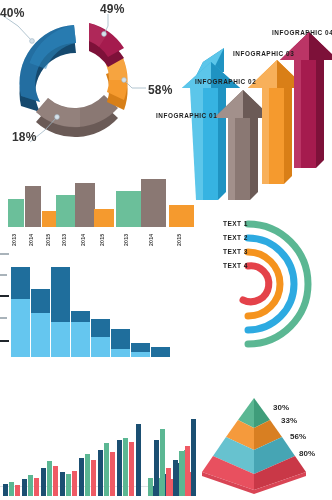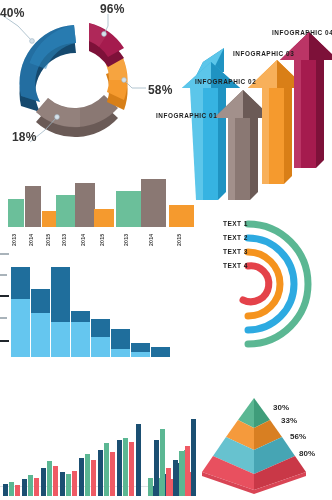--- a/index.html
+++ b/index.html
@@ -79,21 +79,21 @@
     </g>
     <g fill="#d6e2ea" stroke="#9fb6c4" stroke-width=".6">
       <circle cx="32" cy="41" r="2.4"></circle>
       <circle cx="104" cy="34" r="2.4"></circle>
       <circle cx="124" cy="80" r="2.4"></circle>
       <circle cx="57" cy="117" r="2.4"></circle>
     </g>
   </svg>
 
   <div class="lbl pct-lbl" style="left:0px;top:6px;">40%</div>
-  <div class="lbl pct-lbl" style="left:100px;top:2px;">96%</div>
+  <div class="lbl pct-lbl" style="left:100px;top:2px;">49%</div>
   <div class="lbl pct-lbl" style="left:148px;top:83px;">58%</div>
   <div class="lbl pct-lbl" style="left:12px;top:130px;">18%</div>
 
   <svg class="abs" style="left:180px;top:18px;" width="152" height="182" viewBox="0 0 152 182">
 
     <g>
       <path d="M23,44 L44,30 L44,54 L38,54 L38,100 L44,100 L44,112 L23,126 L23,70 L10,70 Z" fill="#1f93c2"></path>
       <path d="M10,70 L31,56 L44,30 L23,44 Z" fill="#5cc6ea"></path>
       <path d="M23,44 L44,30 L44,182 L23,182 Z" fill="#36b3e2" opacity="0"></path>
       <path d="M9,70 L23,70 L23,182 L9,182 Z" fill="#1f93c2" opacity="0"></path>

